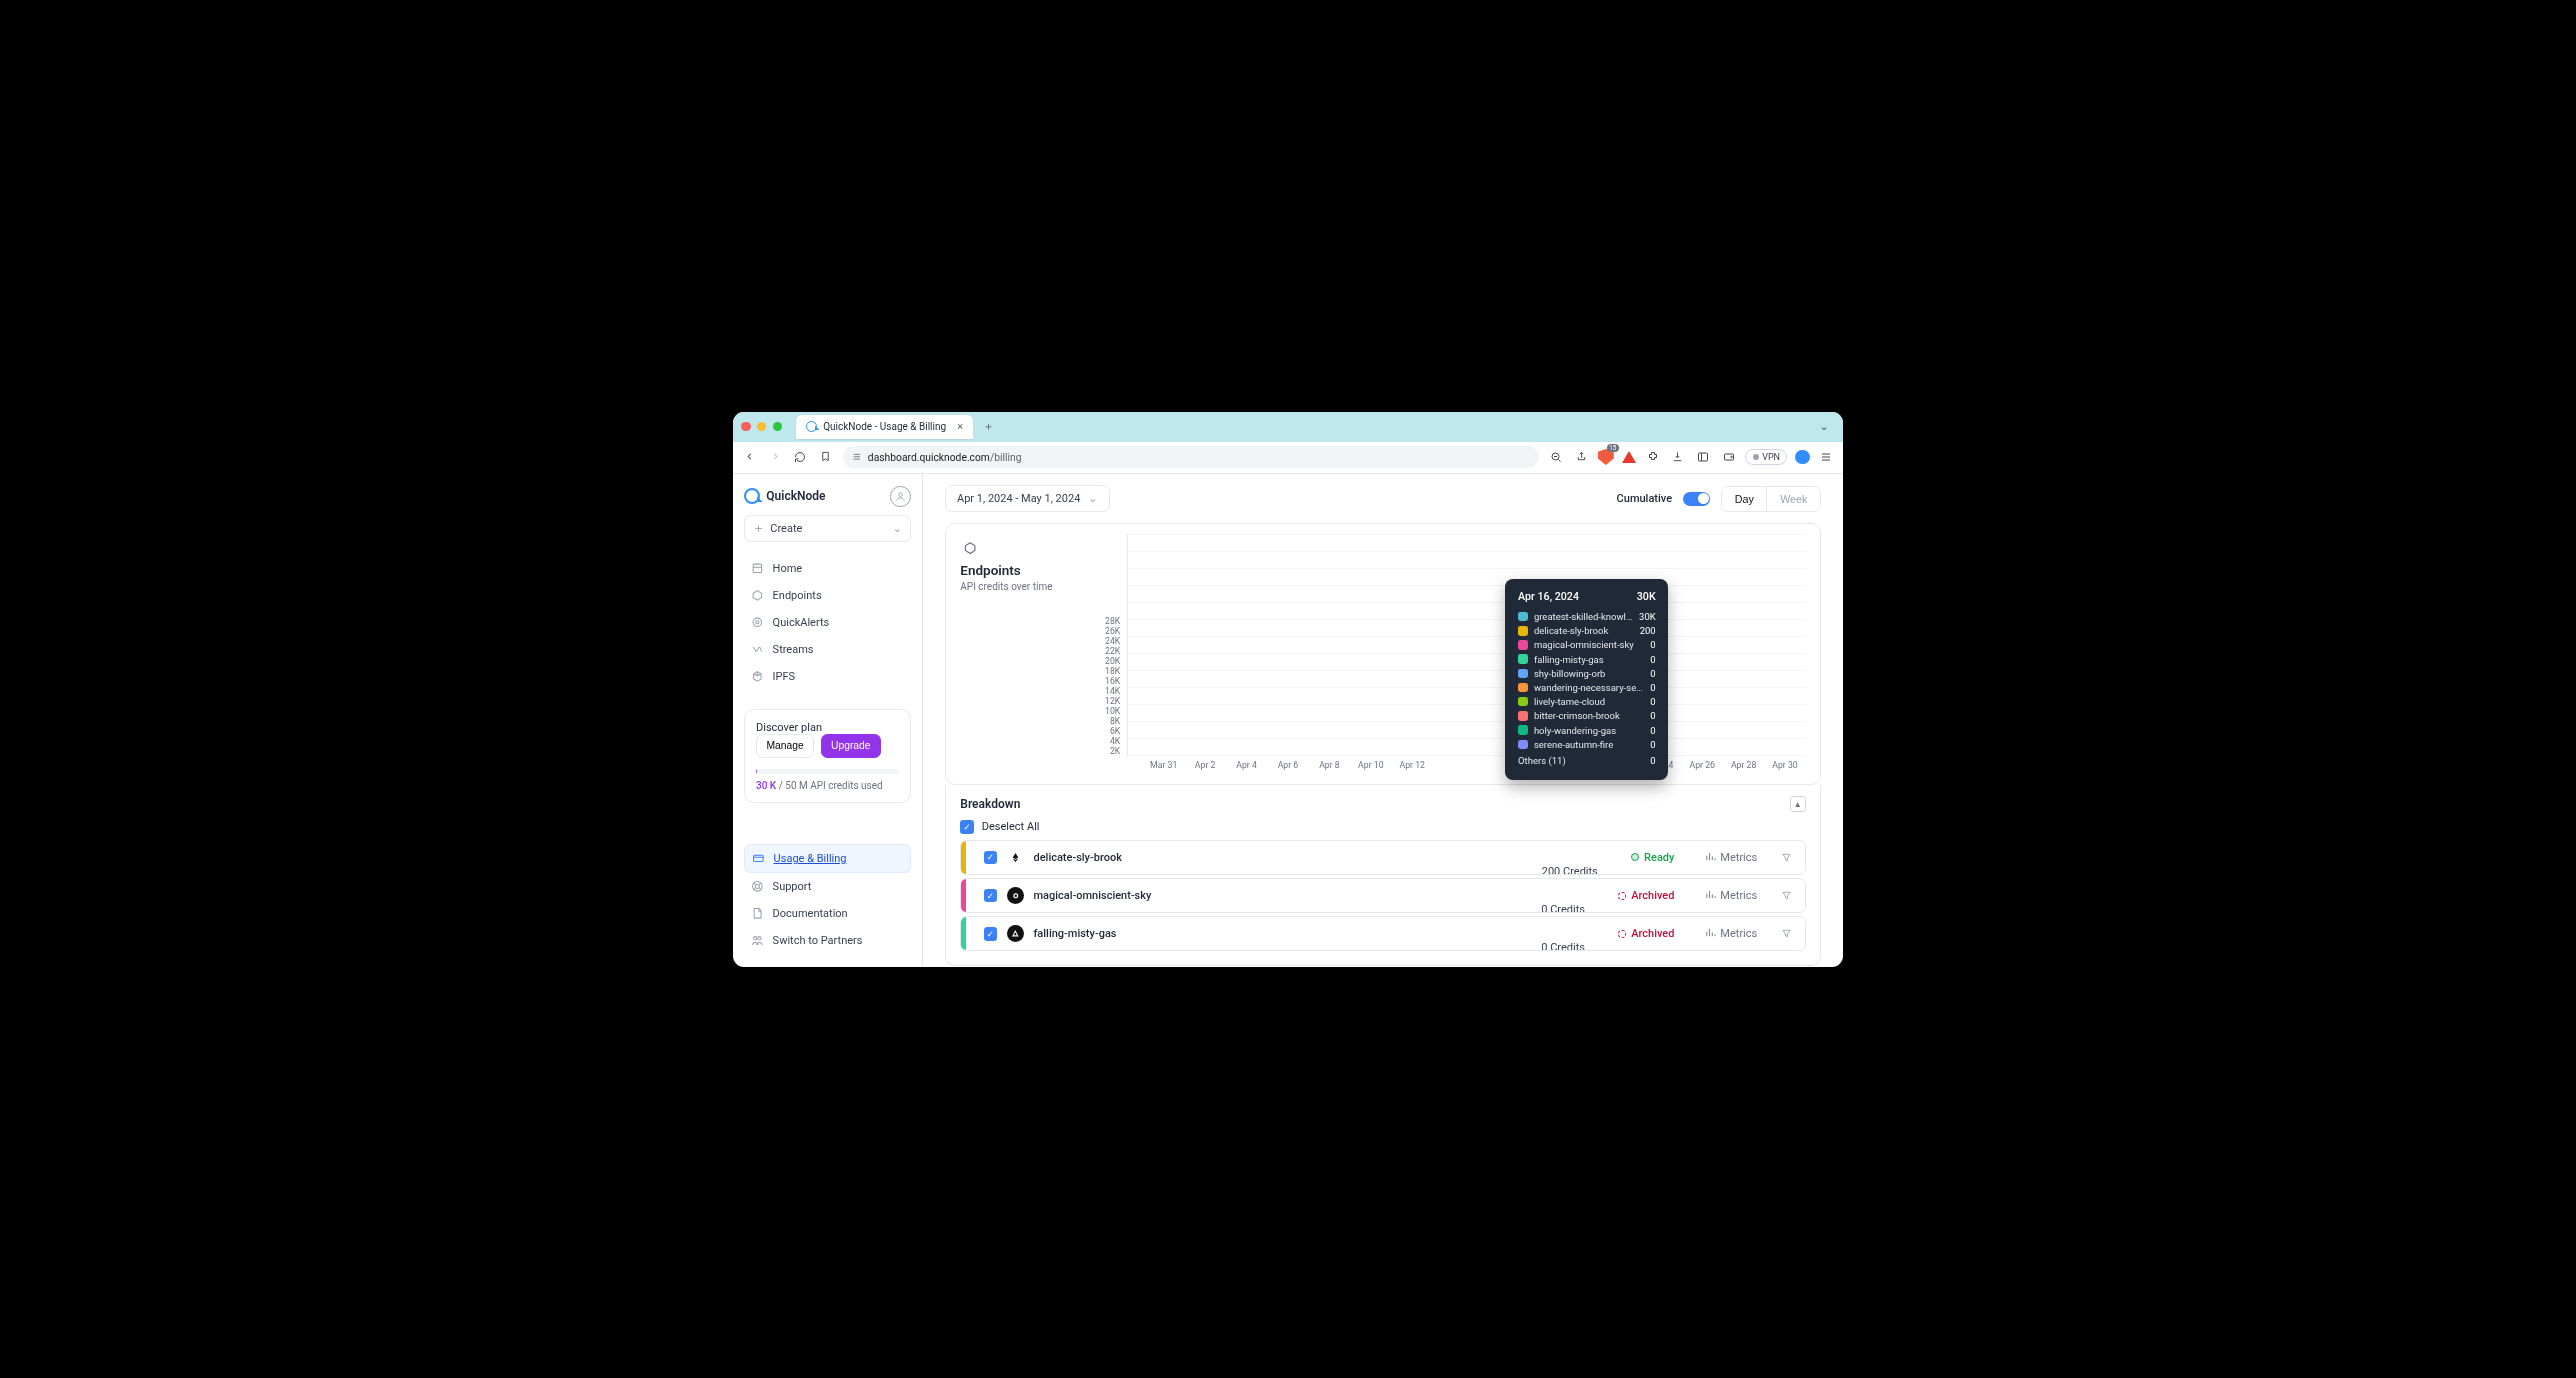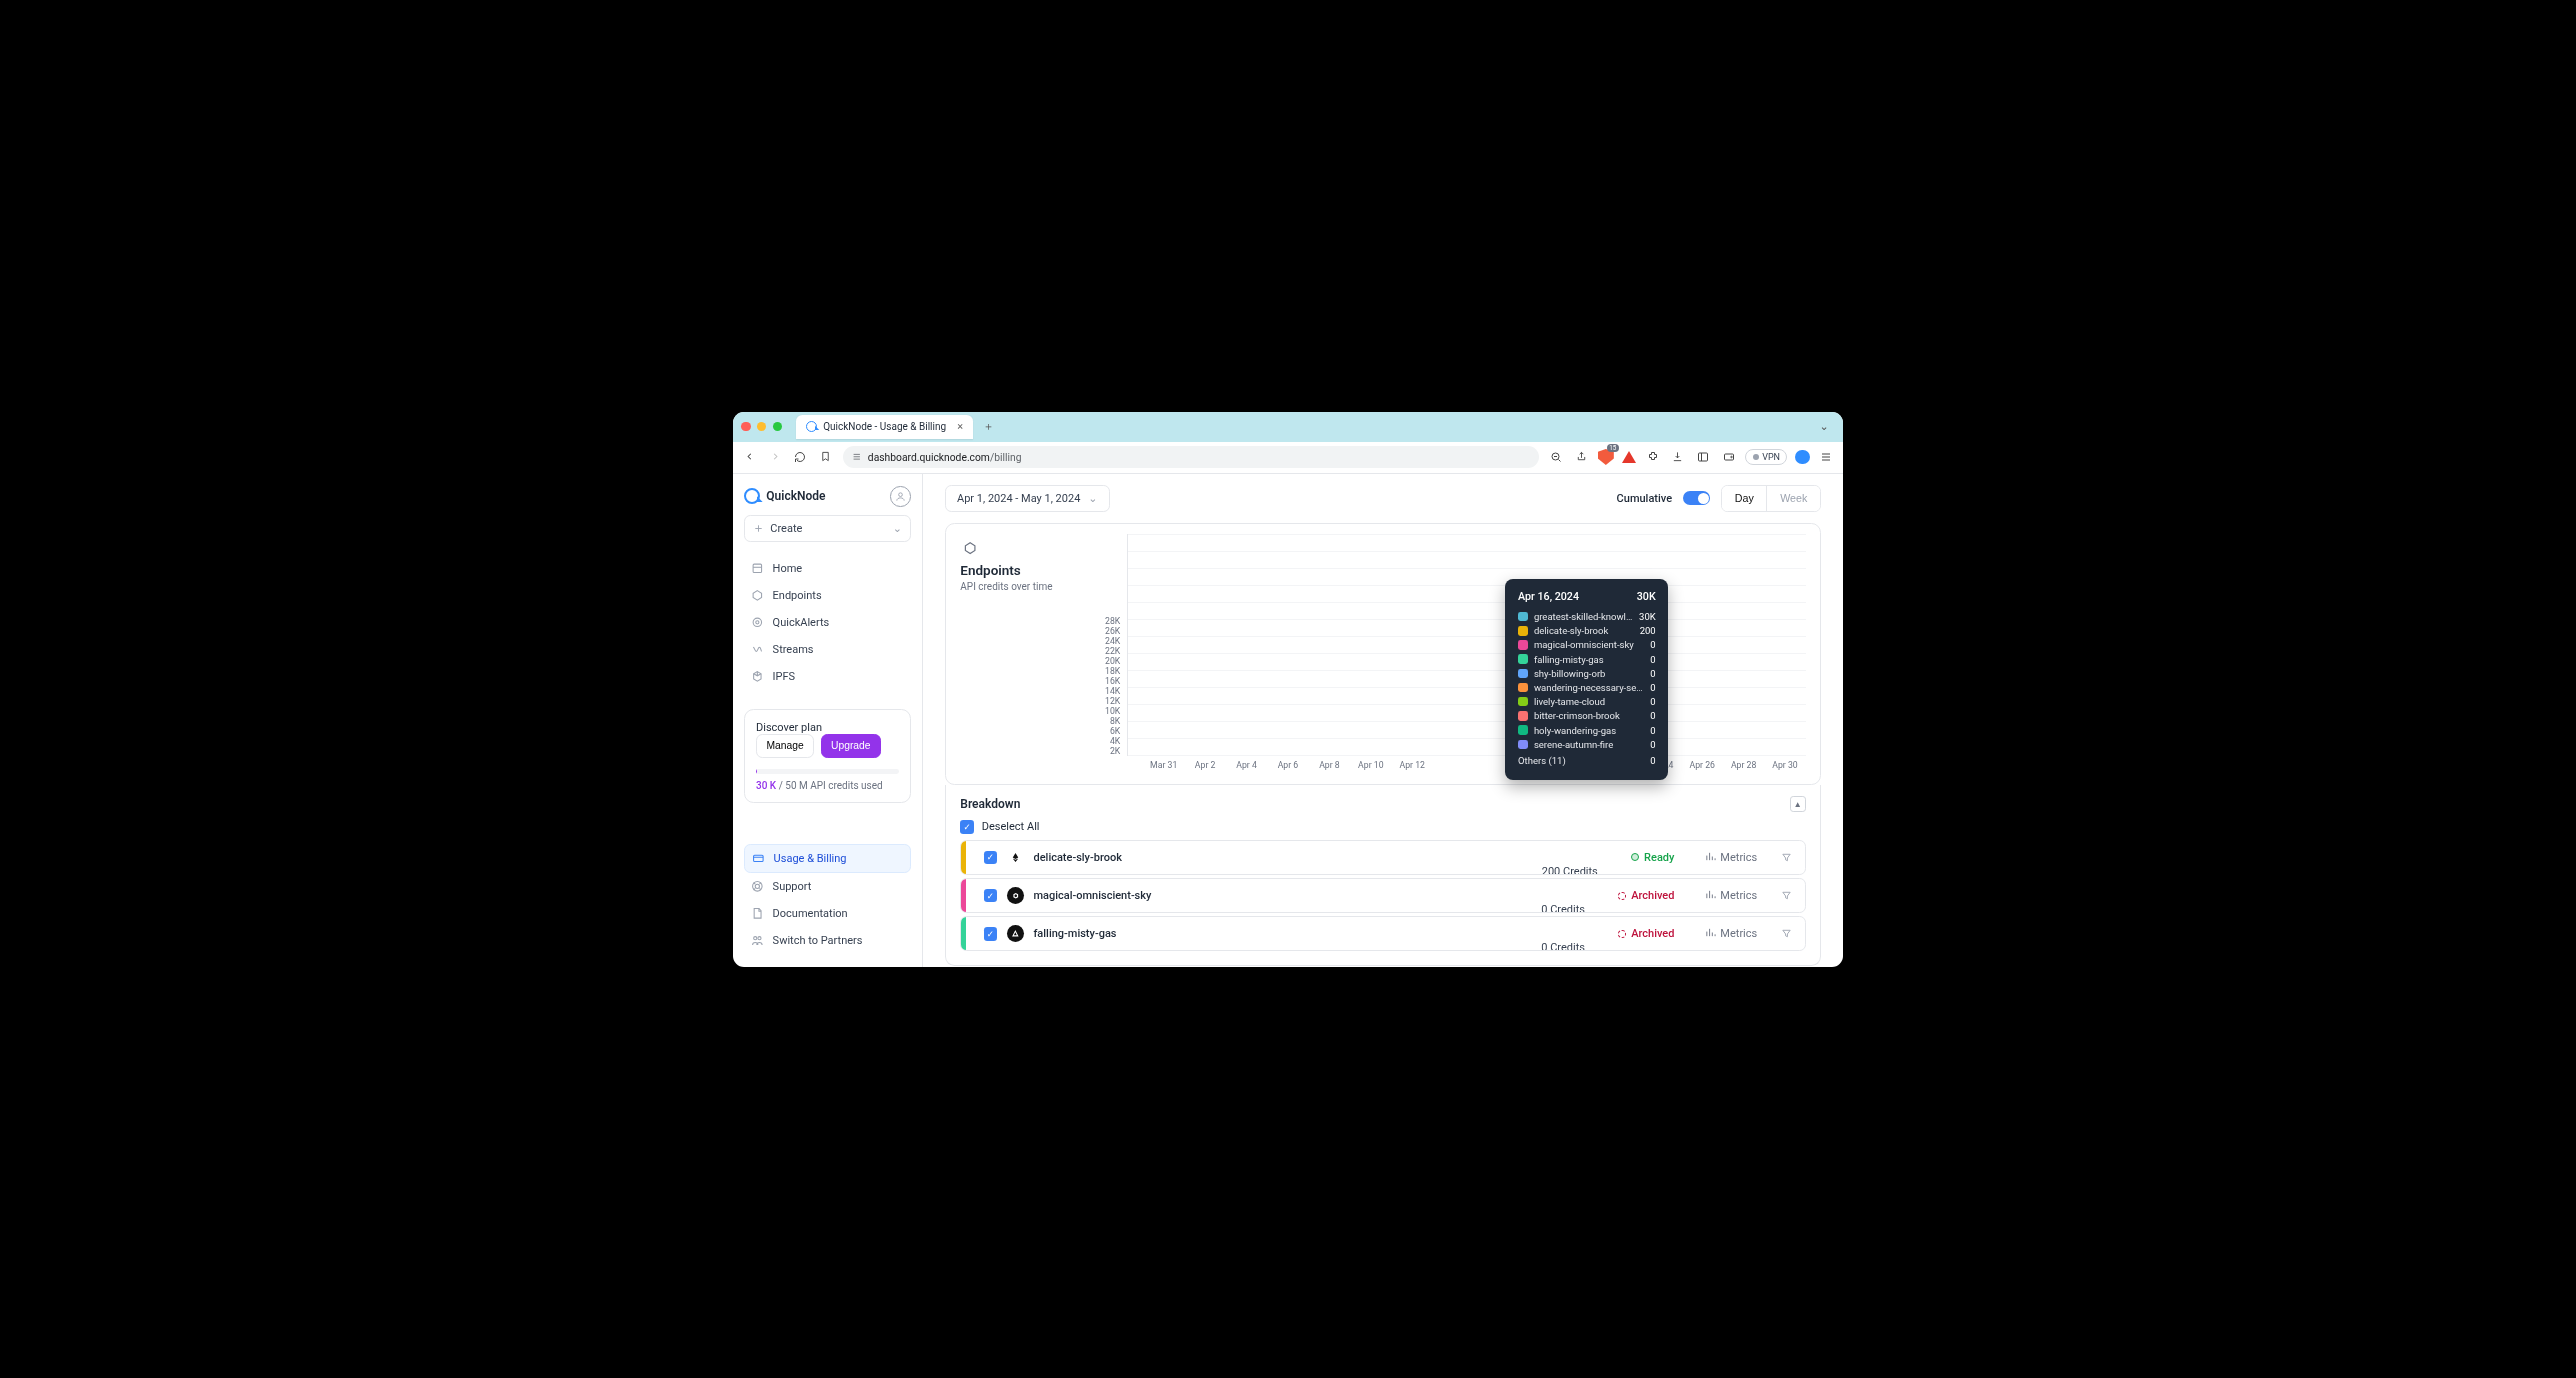--- a/index.html
+++ b/index.html
@@ -60,36 +60,36 @@
   .app { flex:1; display:flex; overflow:hidden; }
   .sidebar { width:190px; border-right:0.8px solid #e5e7eb; padding:12.7px 11px; display:flex; flex-direction:column; gap:8px; }
   .brand{display:flex;align-items:center;gap:6.3px;font-weight:600;font-size:12px;}
   .brand .avatar{margin-left:auto;width:20.6px;height:20.6px;border:1.2px solid #9ca3af;border-radius:50%;display:flex;align-items:center;justify-content:center;}
   .logo{width:16px;height:16px;border-radius:50%;border:2.4px solid #2f8dff;position:relative;}
   .logo:after{content:"";position:absolute;right:-3.2px;bottom:-3.2px;border:4px solid transparent;border-top-color:#2f8dff;transform:rotate(45deg);}
   .create-btn{display:flex;align-items:center;gap:6.3px;border:0.8px solid #e5e7eb;border-radius:6.3px;padding:6.3px 8px;color:#374151;}
   .create-btn .chev-d{margin-left:auto;color:#9ca3af;}
   .navlist{display:flex;flex-direction:column;margin-top:4.8px;}
   .navitem{display:flex;align-items:center;gap:8px;padding:6.3px 6.3px;border-radius:6.3px;color:#374151;cursor:pointer;}
-  .navitem.active{background:#eff6ff;color:#1d4ed8;border:0.8px solid #dbeafe;}
+  .navitem.active{background:#eff6ff;color:#1d4ed8;border:0.8px solid #dbeafe;text-decoration:underline;}
   .navicn{width:14.3px;height:14.3px;display:flex;align-items:center;justify-content:center;color:#9ca3af;}
   .navitem.active .navicn{color:#3b82f6;}
   .plan-card{margin-top:11px;border:0.8px solid #e5e7eb;border-radius:9.5px;padding:11px;}
   .plan-card h4{font-size:11px;font-weight:400;}
   .plan-btns{display:flex;gap:6.3px;}
   .btn{border-radius:6.3px;padding:5.6px 9.5px;font-size:10.3px;border:0.8px solid #e5e7eb;background:#fff;cursor:pointer;}
   .btn.primary{background:#9333ea;border-color:#9333ea;color:#fff;}
   .progress{height:4.8px;background:#f3f4f6;border-radius:2.4px;margin-top:11px;overflow:hidden;}
   .progress-fill{height:100%;width:0.06%;background:#9333ea;}
   .credits-line{margin-top:6.3px;font-size:10px;color:#6b7280;}
   .credits-line .num{color:#9333ea;font-weight:500;}
   .spacer{flex:1;}
   
   .main{flex:1;display:flex;flex-direction:column;overflow:hidden;}
-  .toolbar{display:flex;align-items:center;padding:11px 22px;gap:22px;}
+  .toolbar{display:flex;align-items:flex-end;padding:11px 22px;gap:22px;}
   .date-btn{display:flex;align-items:center;gap:8px;border:0.8px solid #e5e7eb;border-radius:6.3px;padding:6.3px 11px;color:#374151;}
   .toolbar .right{margin-left:auto;display:flex;align-items:center;gap:11px;}
   .toggle{width:27px;height:14.3px;background:#3b82f6;border-radius:7.1px;position:relative;}
   .toggle:after{content:"";position:absolute;right:1.6px;top:1.6px;width:11px;height:11px;background:#fff;border-radius:50%;}
   .seg{display:flex;border:0.8px solid #e5e7eb;border-radius:6.3px;overflow:hidden;}
   .seg button{border:none;background:#fff;padding:6.3px 12.7px;font-size:10.7px;color:#9ca3af;cursor:pointer;}
   .seg button.on{color:#111;font-weight:500;}
   .seg button:first-child{border-right:0.8px solid #e5e7eb;}
   .content{flex:1;padding:0 22px 16px 22px;overflow:auto;}
   .panel{border:0.8px solid #e5e7eb;border-radius:9.5px;display:flex;min-height:262px;position:relative;}

